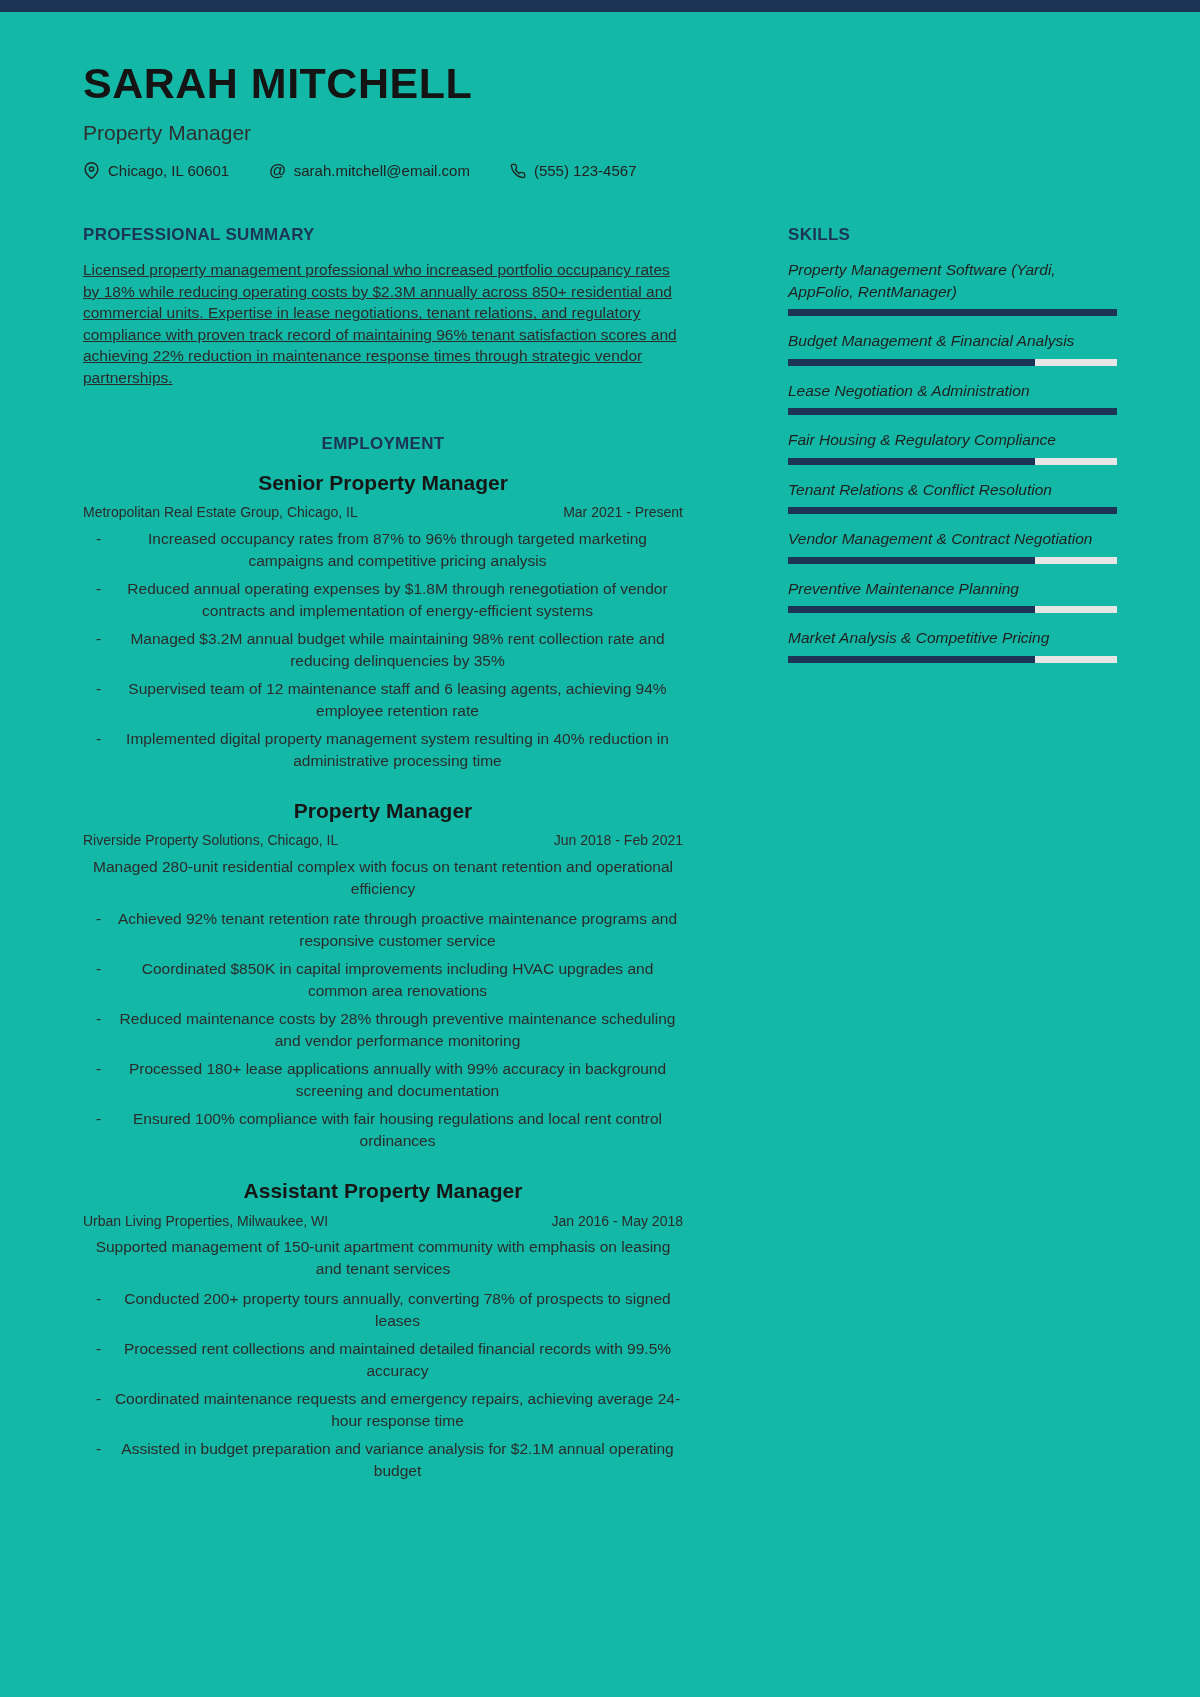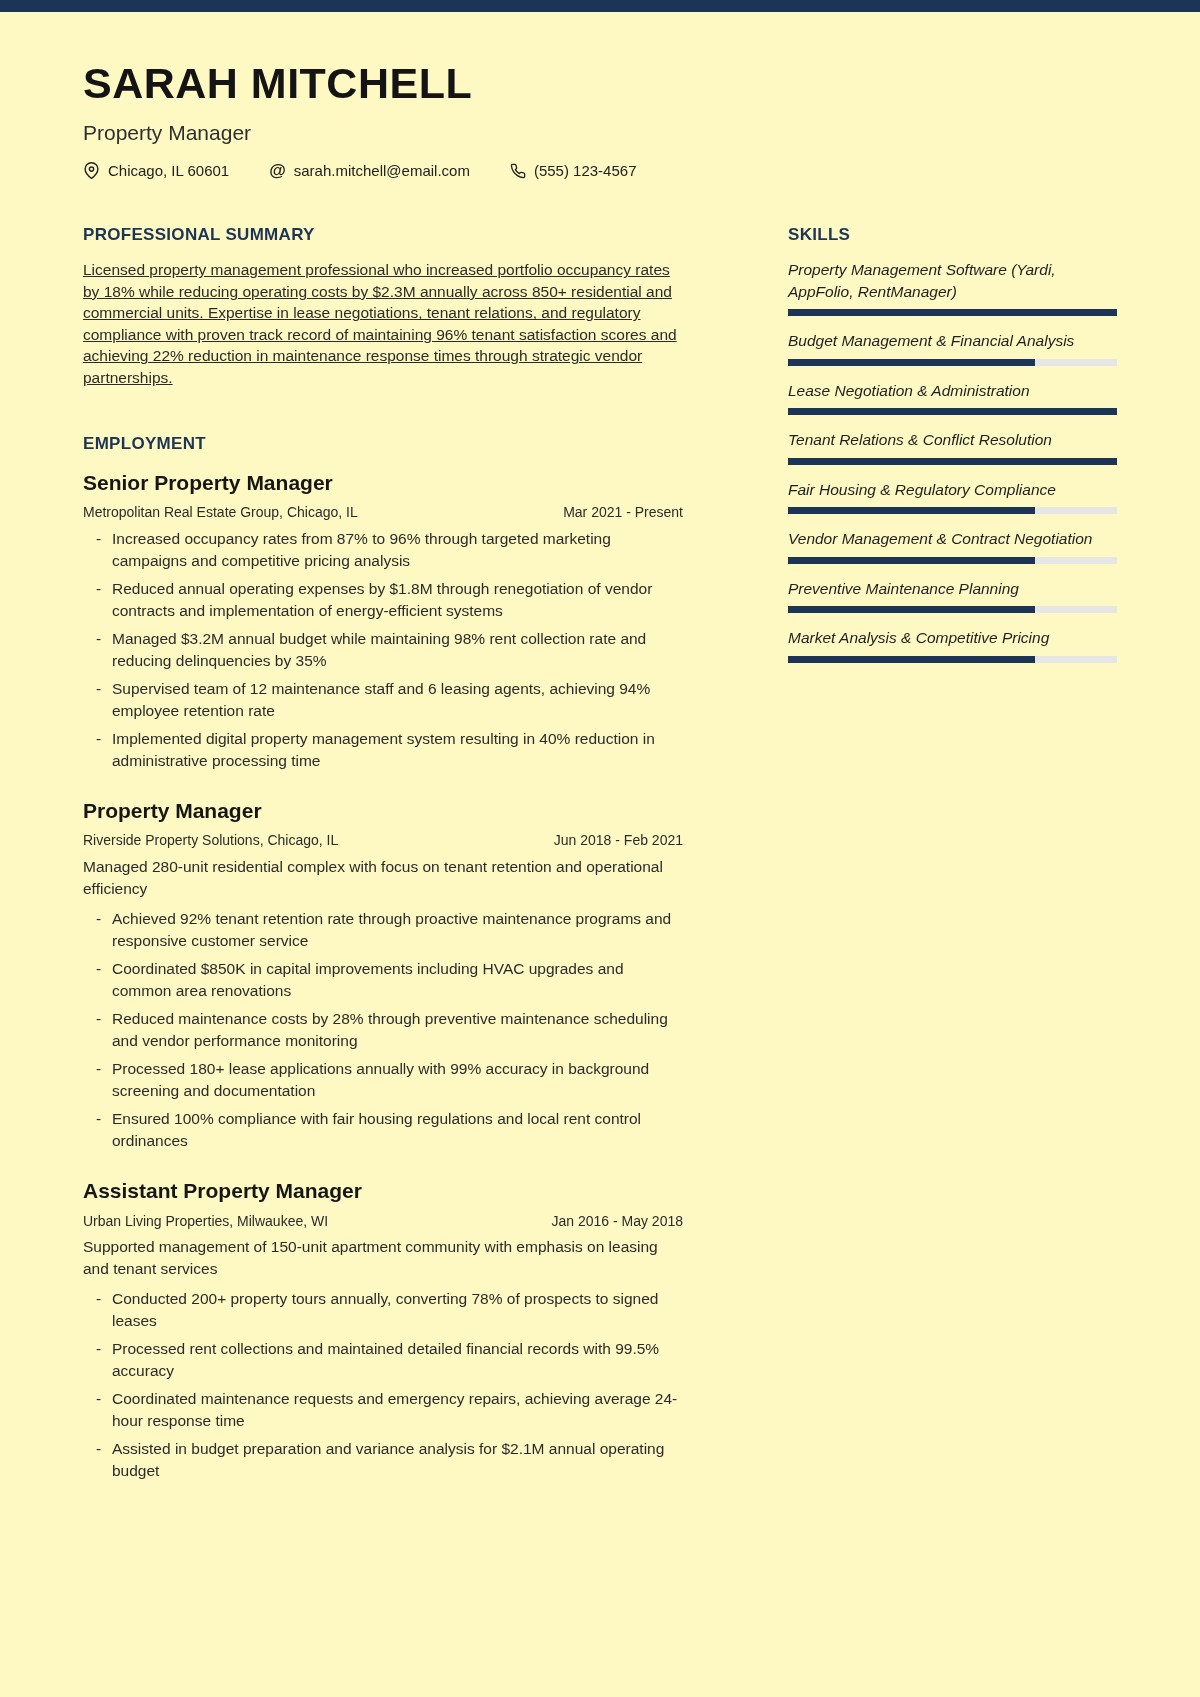--- a/index.html
+++ b/index.html
@@ -4,37 +4,37 @@
 <style>
   :root{
     --accent:#1c3557;
     --track:#e6e6e6;
     --text:#2b2b2b;
     --dark:#141414;
   }
   *{box-sizing:border-box;}
   html,body{margin:0;padding:0;background:#ffffff;}
   body{font-family:"Liberation Sans", sans-serif;color:var(--text);}
-  .page{width:1200px;min-height:1697px;background:#fef9c3;position:relative;}
+  .page{width:1200px;min-height:1697px;background:#14b8a6;position:relative;}
   .top-bar{height:12px;width:100%;background:var(--accent);}
   
   .header{padding:50px 83px 0 83px;}
   .name{font-size:43px;font-weight:bold;color:var(--dark);letter-spacing:0.5px;margin:0 0 16px 0;line-height:1.0;}
   .subtitle{font-size:21px;color:#2f2f2f;margin:0 0 18px 0;line-height:1.1;}
   .contact-row{display:flex;align-items:center;gap:40px;font-size:15px;color:#222;}
   .contact-item{display:flex;align-items:center;gap:8px;}
   .contact-item svg{display:block;}
   .at-glyph{font-size:17px;font-weight:bold;color:#222;line-height:1;}
   
   .columns{display:flex;padding:0 83px;margin-top:46px;align-items:flex-start;}
   .col-left{width:600px;margin-right:105px;flex:none;}
   .col-right{width:329px;flex:none;}
   h2.section-heading{font-size:17px;font-weight:bold;color:var(--accent);letter-spacing:0.3px;margin:0 0 14px 0;line-height:1.2;}
   .summary-text{font-size:15.5px;line-height:21.5px;margin:0;text-decoration:underline;}
-  .employment{margin-top:46px;}
+  .employment{margin-top:46px;text-align:center;}
   .job{margin-bottom:26px;}
   .job:last-child{margin-bottom:0;}
   .job-title{font-size:21px;font-weight:bold;color:#161616;margin:0 0 7px 0;line-height:1.3;}
   .job-meta{display:flex;justify-content:space-between;align-items:baseline;font-size:14px;line-height:1.35;margin-bottom:6px;}
   .job-summary{font-size:15.5px;line-height:21.5px;margin-bottom:9px;}
   ul.bullets{list-style:none;margin:0;padding:0;}
   ul.bullets li{position:relative;padding-left:29px;font-size:15.5px;line-height:21.5px;margin-bottom:7px;}
   ul.bullets li:last-child{margin-bottom:0;}
   ul.bullets li::before{content:"-";position:absolute;left:13px;top:0;}
   
@@ -149,29 +149,29 @@
               <div class="skill-fill" style="width:75%"></div>
             </div>
           </div>
           <div class="skill">
             <div class="skill-label">Lease Negotiation &amp; Administration</div>
             <div class="skill-track">
               <div class="skill-fill" style="width:100%"></div>
             </div>
           </div>
           <div class="skill">
+            <div class="skill-label">Fair Housing &amp; Regulatory Compliance</div>
+            <div class="skill-track">
+              <div class="skill-fill" style="width:75%"></div>
+            </div>
+          </div>
+          <div class="skill">
             <div class="skill-label">Tenant Relations &amp; Conflict Resolution</div>
             <div class="skill-track">
               <div class="skill-fill" style="width:100%"></div>
-            </div>
-          </div>
-          <div class="skill">
-            <div class="skill-label">Fair Housing &amp; Regulatory Compliance</div>
-            <div class="skill-track">
-              <div class="skill-fill" style="width:75%"></div>
             </div>
           </div>
           <div class="skill">
             <div class="skill-label">Vendor Management &amp; Contract Negotiation</div>
             <div class="skill-track">
               <div class="skill-fill" style="width:75%"></div>
             </div>
           </div>
           <div class="skill">
             <div class="skill-label">Preventive Maintenance Planning</div>

